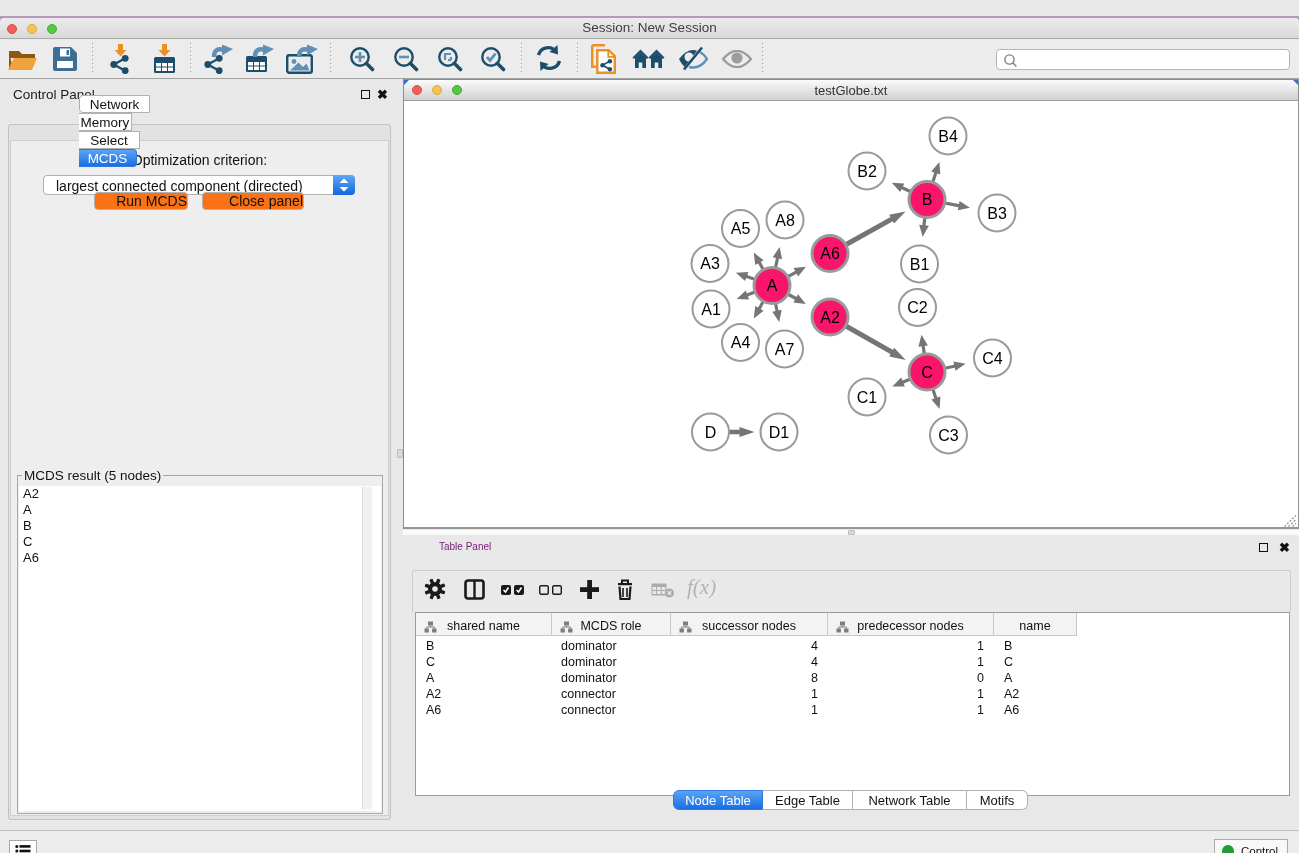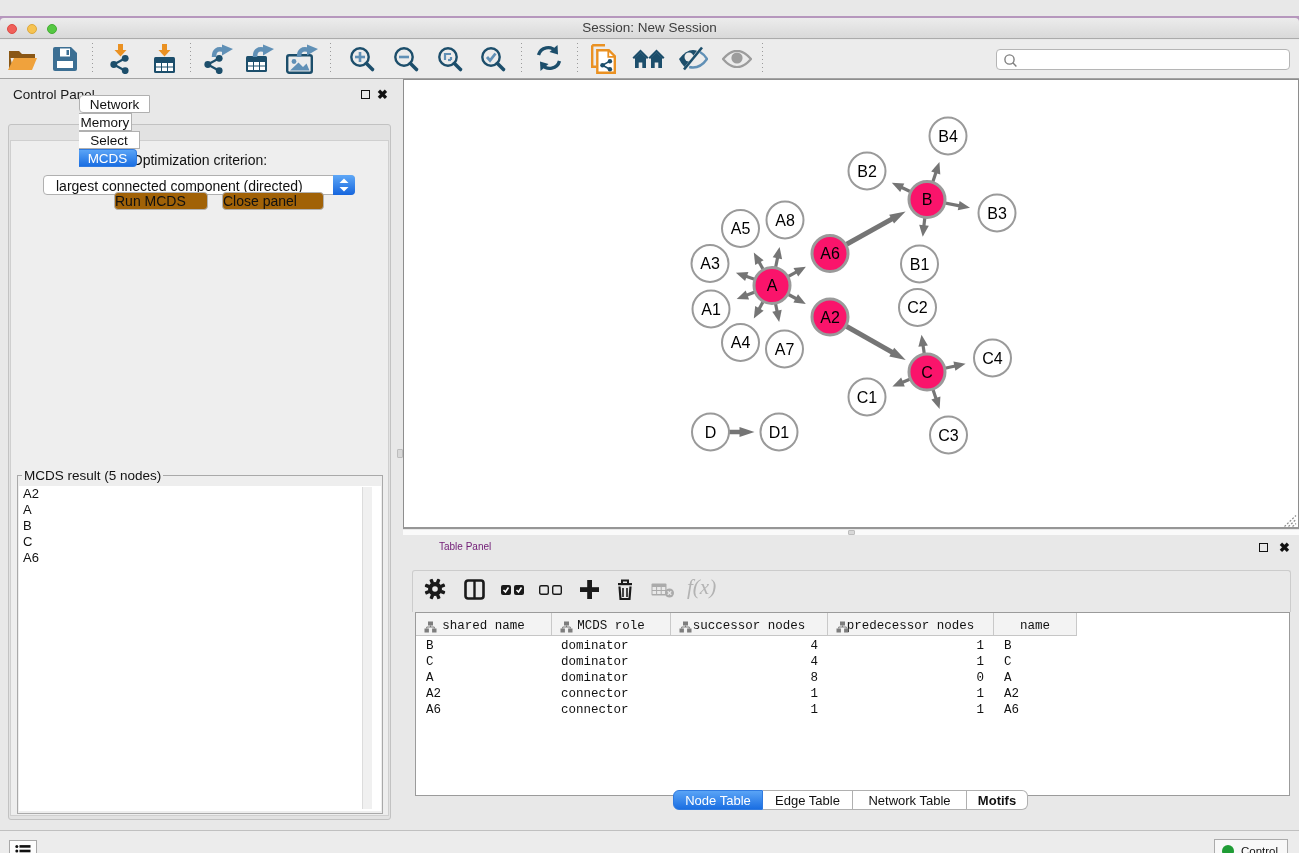--- a/index.html
+++ b/index.html
@@ -44,22 +44,22 @@
 .seg .tb.sel { background:linear-gradient(#5aa4f6,#1a6ee2); color:#fff; border-color:#2f7ae0; }
 
 #cpOuter { left:8px; top:108px; width:383px; height:696px; background:#e2e2e2;
   border:1px solid #c2c2c2; border-radius:3px; }
 #cpInner { left:10px; top:124px; width:379px; height:676px; background:#eeeeee; border:1px solid #cfcfcf; }
 #optLabel { left:0; top:136px; width:399px; text-align:center; font-size:14px; color:#111; }
 #combo { left:43px; top:159px; width:312px; height:20px; background:#fff; border:1px solid #b0b0b0; border-radius:4px; }
 #comboText { position:absolute; left:12px; top:2px; font-size:14px; color:#111;text-align:right; }
 #comboBtn { position:absolute; right:-1px; top:-1px; width:22px; height:20px; border-radius:0 4px 4px 0;
   background:linear-gradient(#5fa8f7,#1565dd); }
-.btn { position:absolute; height:18px; background:#a16207; border:1px solid #b2b2b2; border-radius:4px;
-  font-size:14px; color:#111; text-align:left; line-height:16px;margin-left:20px; }
+.btn { position:absolute; height:18px; background:#f97316; border:1px solid #b2b2b2; border-radius:4px;
+  font-size:14px; color:#111; text-align:right; line-height:16px; }
 
 
 #fs { left:17px; top:459px; width:366px; height:339px; border:1px solid #a9a9a9; }
 #fsLegend { position:absolute; left:4px; top:-8px; background:#eeeeee; padding:0 2px; font-size:13.5px; color:#111; }
 #fsList { position:absolute; left:1px; top:10px; width:362px; height:325px; background:#fff; font-size:13px; color:#111; }
 #fsList div { padding-left:4px; height:16px; line-height:16px; }
 #fsScroll { position:absolute; left:344px; top:11px; width:10px; height:322px; background:#f0f0f0; border-left:1px solid #dcdcdc; }
 
 
 #netwin { left:403px; top:63px; width:896px; height:450px; background:#fff; border:1px solid #8e8e8e; border-bottom:2px solid #969696; }
@@ -68,32 +68,32 @@
 #netTitle .title { width:100%; text-align:center; font-size:13px; color:#333; line-height:21px; }
 
 
 .grip { background:#d8d8d8; border:1px solid #bdbdbd; border-radius:1px; }
 
 
 #tpHeader { left:403px; top:518px; width:896px; height:30px; }
 #tpHeader .t { position:absolute; left:36px; top:7px; font-size:10px; color:#701a75; }
 #tpToolbar { left:412px; top:554px; width:879px; height:42px; background:#e9e9e9;
   border:1px solid #cccccc; border-bottom:none; border-radius:3px 3px 0 0; }
-#tbl { left:415px; top:596px; width:875px; height:184px; background:#fff; border:1px solid #9b9b9b;font-family:Liberation Mono, monospace; }
+#tbl { left:415px; top:596px; width:875px; height:184px; background:#fff; border:1px solid #9b9b9b; }
 #tblHead { position:absolute; left:0; top:0; height:23px; background:#f3f3f3; border-bottom:1px solid #c6c6c6; }
 .hcell { position:absolute; top:0; height:22px; border-right:1px solid #c9c9c9; font-size:12.5px; color:#111;
   text-align:center; line-height:27px; }
 .trow { position:absolute; font-size:12.5px; color:#111; height:16px; line-height:16px; }
 .tcell { position:absolute; }
 
 
 #botTabs { left:673px; top:790px; }
 #botTabs .tb { height:20px; line-height:19px; font-size:13px; }
 #botTabs .tb.first { border-radius:6px 0 0 6px; }
-#botTabs .tb.last { border-radius:0 6px 6px 0;font-weight:bold; }
+#botTabs .tb.last { border-radius:0 6px 6px 0; }
 
 
 #statusbar { left:0; top:814px; width:1299px; height:34px; background:#ececec; border-top:1px solid #c0c0c0; border-radius:0 0 6px 6px; z-index:2; }
 #listBtn { position:absolute; left:9px; top:9px; width:28px; height:20px; background:#fdfdfd; border:1px solid #a8a8a8; }
 #memBtn { position:absolute; left:1214px; top:8px; width:74px; height:23px; background:#f8f8f8; border:1px solid #ababab;
   font-size:11.5px; color:#111; }
 #memBtn .dot { position:absolute; left:7px; top:5px; width:12px; height:12px; border-radius:50%; background:#1f9c35; }
 #memBtn .t { position:absolute; left:26px; top:5px; }
 
 
@@ -273,20 +273,28 @@
     <div>A2</div>
       <div>A</div>
       <div>B</div>
       <div>C</div>
       <div>A6</div>
   </div>
   <div id="fsScroll"></div>
 </div>
 
 <div class="abs" id="netwin">
+  <div id="netTitle">
+      <div style="position:absolute;left:0;top:0;width:0;height:0;border-top:5px solid #3a6cd4;border-right:5px solid transparent;"></div>
+      <div style="position:absolute;right:0;top:0;width:0;height:0;border-top:5px solid #3a6cd4;border-left:5px solid transparent;"></div>
+    <div class="light red" style="left:8px; top:4.5px;"></div>
+    <div class="light yellow" style="left:27.5px; top:4.5px;"></div>
+    <div class="light green" style="left:47.5px; top:4.5px;"></div>
+    <div class="title">testGlobe.txt</div>
+  </div>
   <div id="graph">
       <svg width="894" height="426" style="position:absolute;left:0;top:22px;">
 <line x1="368.0" y1="183.5" x2="354.3" y2="158.6" stroke="#757575" stroke-width="3.2"></line>
 <polygon points="349.8,150.6 359.6,158.3 351.2,163.0" fill="#757575"></polygon>
 <line x1="368.0" y1="183.5" x2="373.9" y2="154.0" stroke="#757575" stroke-width="3.2"></line>
 <polygon points="375.6,145.0 378.1,157.2 368.7,155.3" fill="#757575"></polygon>
 <line x1="368.0" y1="183.5" x2="340.6" y2="173.8" stroke="#757575" stroke-width="3.2"></line>
 <polygon points="331.9,170.7 344.4,170.0 341.1,179.1" fill="#757575"></polygon>
 <line x1="368.0" y1="183.5" x2="341.2" y2="193.8" stroke="#757575" stroke-width="3.2"></line>
 <polygon points="332.7,197.1 341.7,188.5 345.1,197.5" fill="#757575"></polygon>

